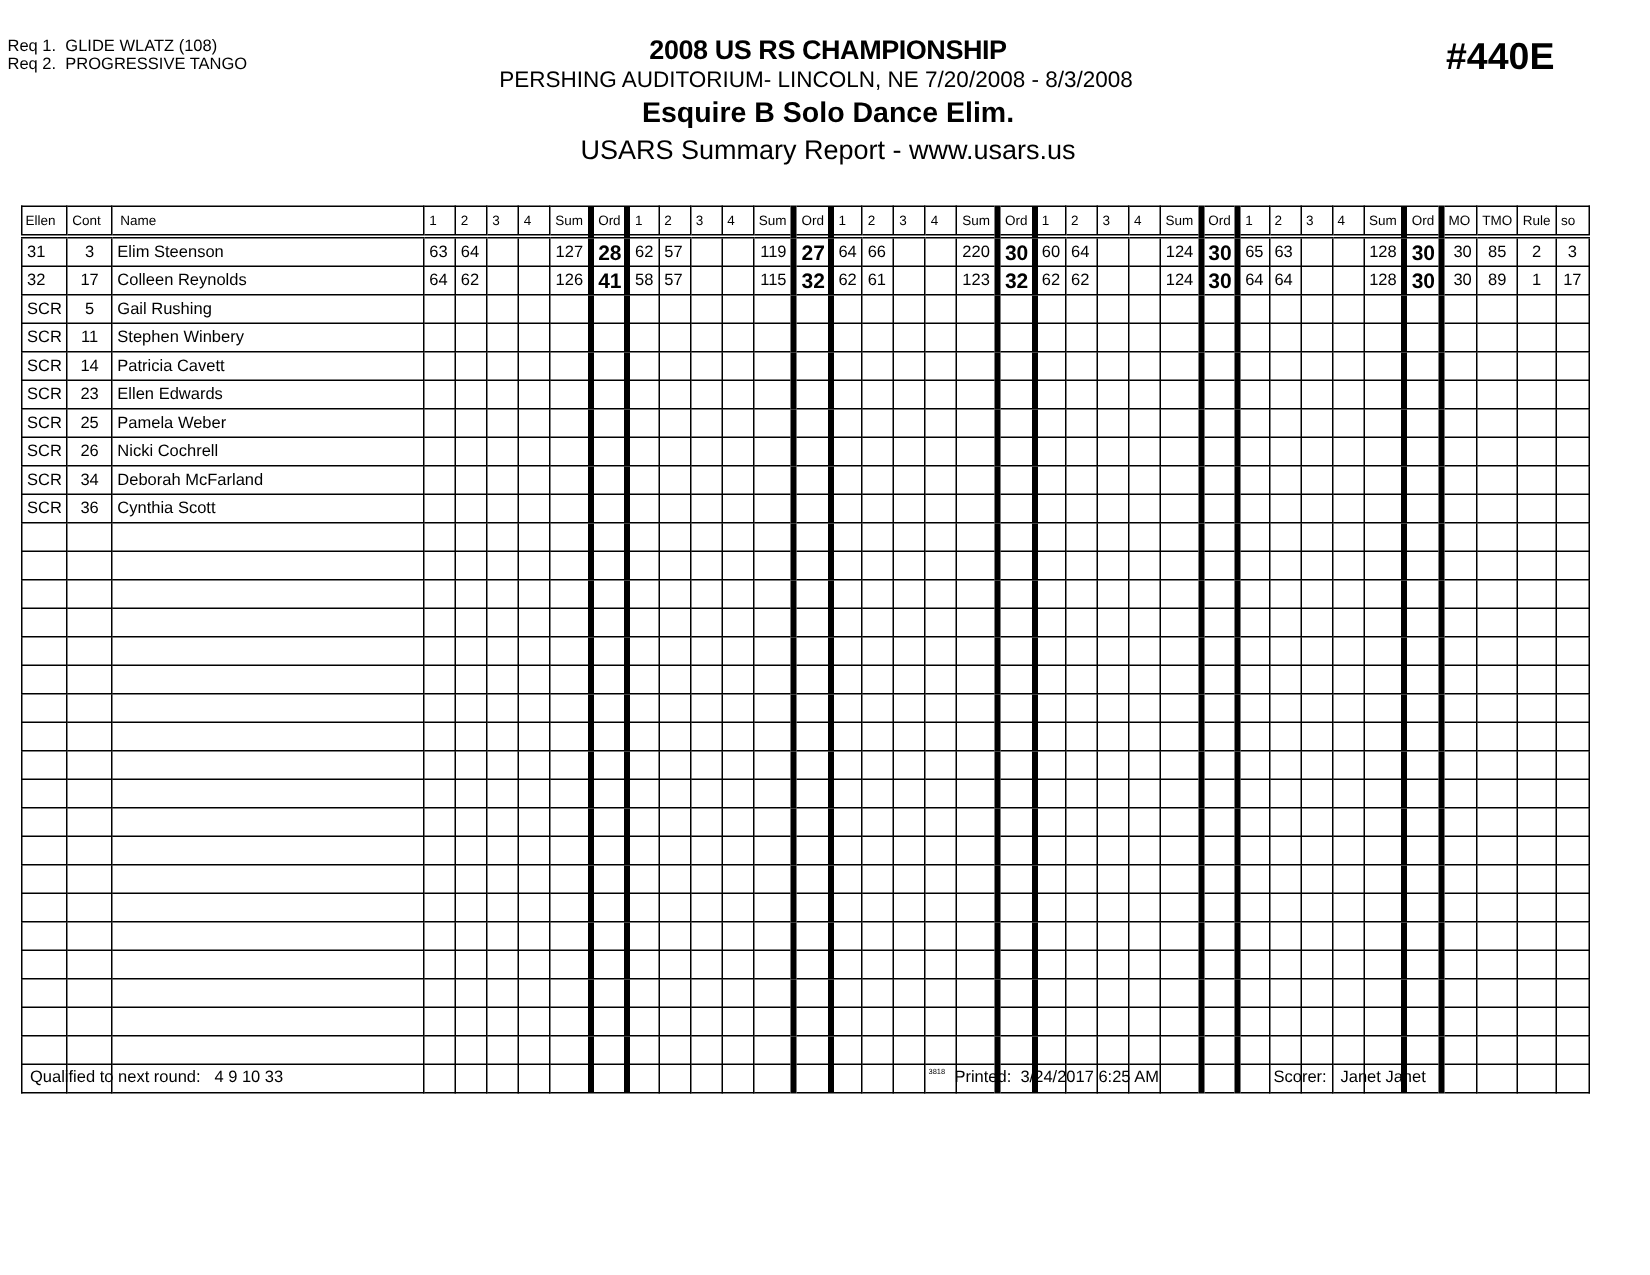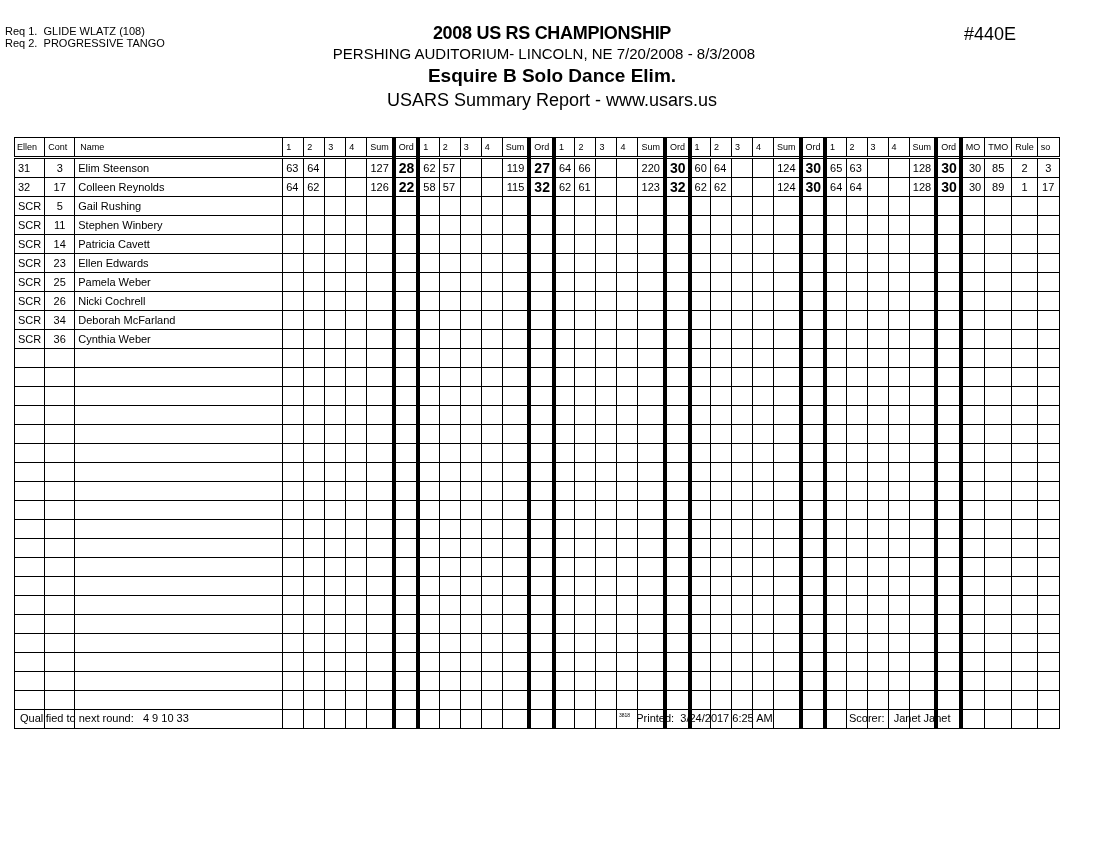--- a/index.html
+++ b/index.html
@@ -3,21 +3,21 @@
 <meta charset="utf-8">
 <style>
   html, body { margin:0; padding:0; background:#fff; }
   body { width:1100px; height:850px; position:relative; font-family:"Liberation Sans", sans-serif; color:#000; overflow:hidden; }
   .abs { position:absolute; }
   .req { left:5px; font-size:11px; line-height:12px; }
   .title1 { left:0; width:1104px; text-align:center; top:23px; font-size:18px; font-weight:bold; letter-spacing:-0.3px; }
   .title2 { left:0; width:1088px; text-align:center; top:45px; font-size:15px; }
   .title3 { left:0; width:1104px; text-align:center; top:65px; font-size:19px; font-weight:bold; }
   .title4 { left:0; width:1104px; text-align:center; top:90px; font-size:18px; }
-  .evnum { left:964px; top:24px; font-size:18px; font-weight:normal; }
+  .evnum { left:964px; top:24px; font-size:25px; font-weight:bold; }
 
   table.grid { position:absolute; left:14px; top:137px; border-collapse:collapse; table-layout:fixed; font-size:11px; }
   table.grid td { border:1px solid #000; padding:0 3px; height:18px; line-height:18px; white-space:nowrap; overflow:hidden; }
   table.grid tr.judges td { height:19px; font-size:11px; }
   table.grid tr.judges td.blank { border:none; }
   table.grid tr.judges td.jname { border-bottom:none; padding-left:5px; }
   table.grid tr.hdr td { font-size:9px; text-align:left; height:18px; border-bottom:3px double #000; }
   table.grid tr.hdr td.namehdr { text-align:left; padding-left:5px; }
   table.grid tr.hdr td.placehdr { text-align:left; padding-left:2px; }
   td.c { text-align:center; }
@@ -169,21 +169,21 @@
       </tr>
       <tr>
         <td class="place l">32</td>
         <td class="c">17</td>
         <td class="name l">Colleen Reynolds</td>
         <td class="l">64</td>
         <td class="l">62</td>
         <td class="l"></td>
         <td class="l"></td>
         <td class="r">126</td>
-        <td class="ord">22</td>
+        <td class="ord">41</td>
         <td class="l">58</td>
         <td class="l">57</td>
         <td class="l"></td>
         <td class="l"></td>
         <td class="r">115</td>
         <td class="ord">32</td>
         <td class="l">62</td>
         <td class="l">61</td>
         <td class="l"></td>
         <td class="l"></td>
@@ -475,21 +475,21 @@
         <td class="r"></td>
         <td class="ord"></td>
         <td class="r"></td>
         <td class="c"></td>
         <td class="c"></td>
         <td class="c"></td>
       </tr>
       <tr>
         <td class="place l">SCR</td>
         <td class="c">36</td>
-        <td class="name l">Cynthia Weber</td>
+        <td class="name l">Cynthia Scott</td>
         <td class="l"></td>
         <td class="l"></td>
         <td class="l"></td>
         <td class="l"></td>
         <td class="r"></td>
         <td class="ord"></td>
         <td class="l"></td>
         <td class="l"></td>
         <td class="l"></td>
         <td class="l"></td>

